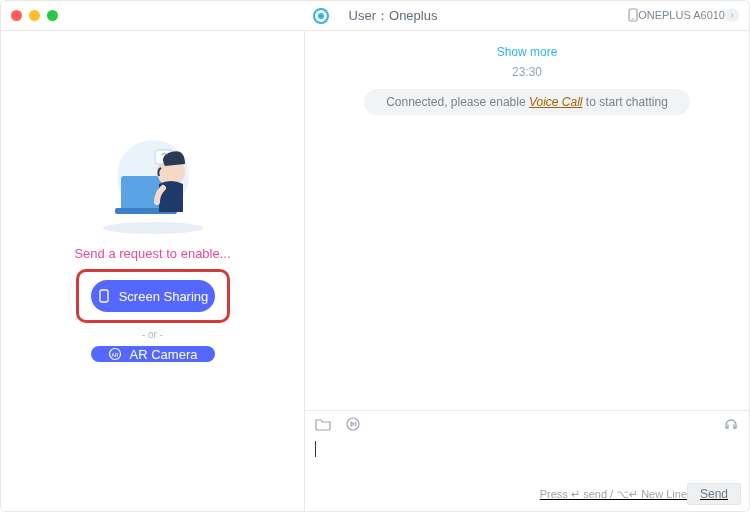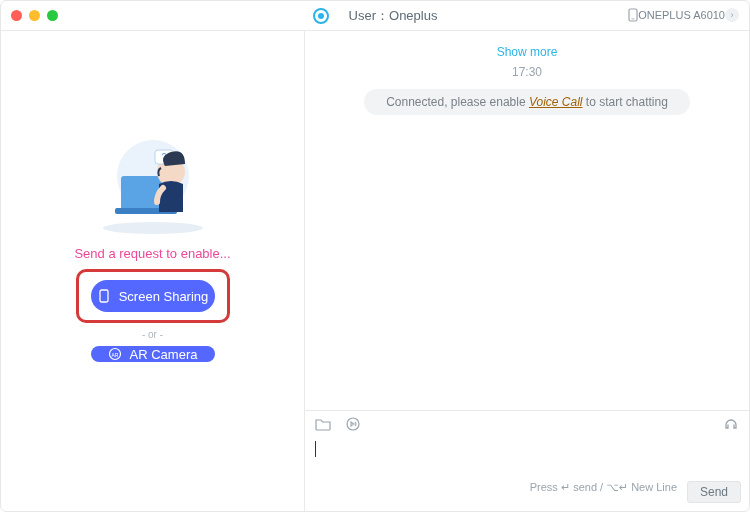--- a/index.html
+++ b/index.html
@@ -33,21 +33,21 @@
   .time { color:#9aa4ad; font-size:12px; margin-top:6px;}
   .status-pill { margin-top:10px; background:#f2f3f4; border-radius:16px; padding:6px 22px; font-size:12px; color:#7a828a;}
   .status-pill a { color:#a16207; text-decoration:underline; cursor:pointer;font-style:italic;}
   .composer { border-top:1px solid #e9e9e9; display:flex; flex-direction:column;}
   .comp-icons { height:26px; display:flex; align-items:center; gap:14px; padding:0 10px; color:#9aa4ad;}
   .comp-icons .spacer { flex:1; }
   .comp-icons .ic { width:16px; height:16px; display:flex; align-items:center; justify-content:center; cursor:pointer;}
   .comp-input { height:44px; padding:0 10px; }
   .comp-input .caret { display:inline-block; width:1px; height:16px; background:#333; margin-top:4px; animation:blink 1s step-start infinite;}
   @keyframes blink { 50% {opacity:0;} }
-  .comp-footer { height:30px; display:flex; justify-content:flex-end; gap:10px; padding:0 8px 4px 0;}
+  .comp-footer { height:30px; display:flex; align-items:center; justify-content:flex-end; padding:0 8px 4px 0;text-decoration:underline;}
   .hint { font-size:11px; color:#9aa4ad;}
   .sendbtn { width:54px; height:22px; background:#eef0f1; border:1px solid #e2e4e6; border-radius:3px; font-size:12px; color:#6d7880; cursor:pointer;}
 </style>
 </head>
 <body>
 
 <div class="window">
 
   <div class="titlebar">
     <div class="traffic">
@@ -113,21 +113,21 @@
               <text x="7" y="9.5" font-size="5" fill="#fff" text-anchor="middle">AR</text>
             </svg>
         </span>
         <span>AR Camera</span>
       </button>
     </div>
 
     <div class="chat">
       <div class="chat-scroll">
         <span class="showmore">Show more</span>
-        <span class="time">17:30</span>
+        <span class="time">23:30</span>
         <div class="status-pill">
           <span>Connected, please enable </span><a>Voice Call</a><span> to start chatting</span>
         </div>
       </div>
 
       <div class="composer">
         <div class="comp-icons">
           <span class="ic">
             <svg width="16" height="14" viewBox="0 0 16 14">
                 <path d="M1 3 h5 l1.5 2 H15 v7 a1 1 0 0 1 -1 1 H2 a1 1 0 0 1 -1 -1 z" fill="none" stroke="#9aa4ad" stroke-width="1.2"></path>

